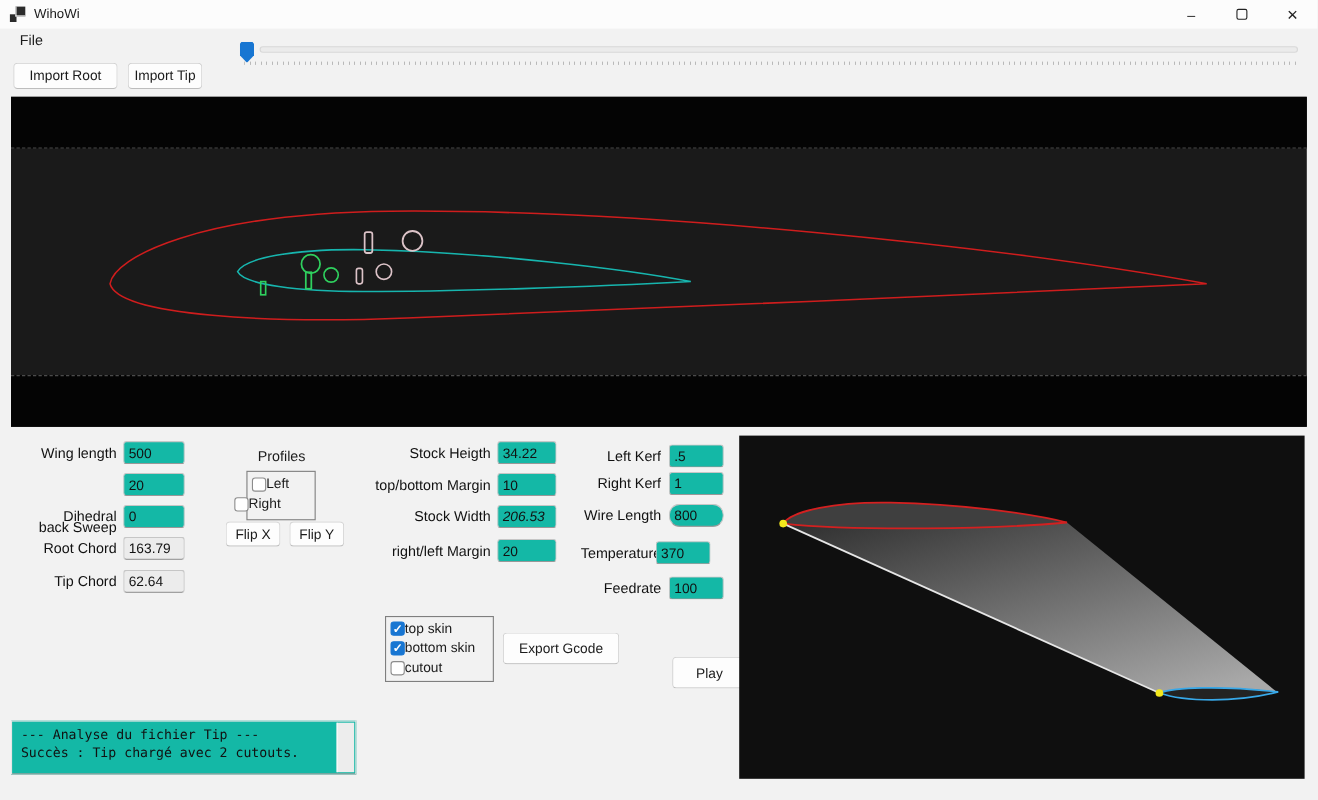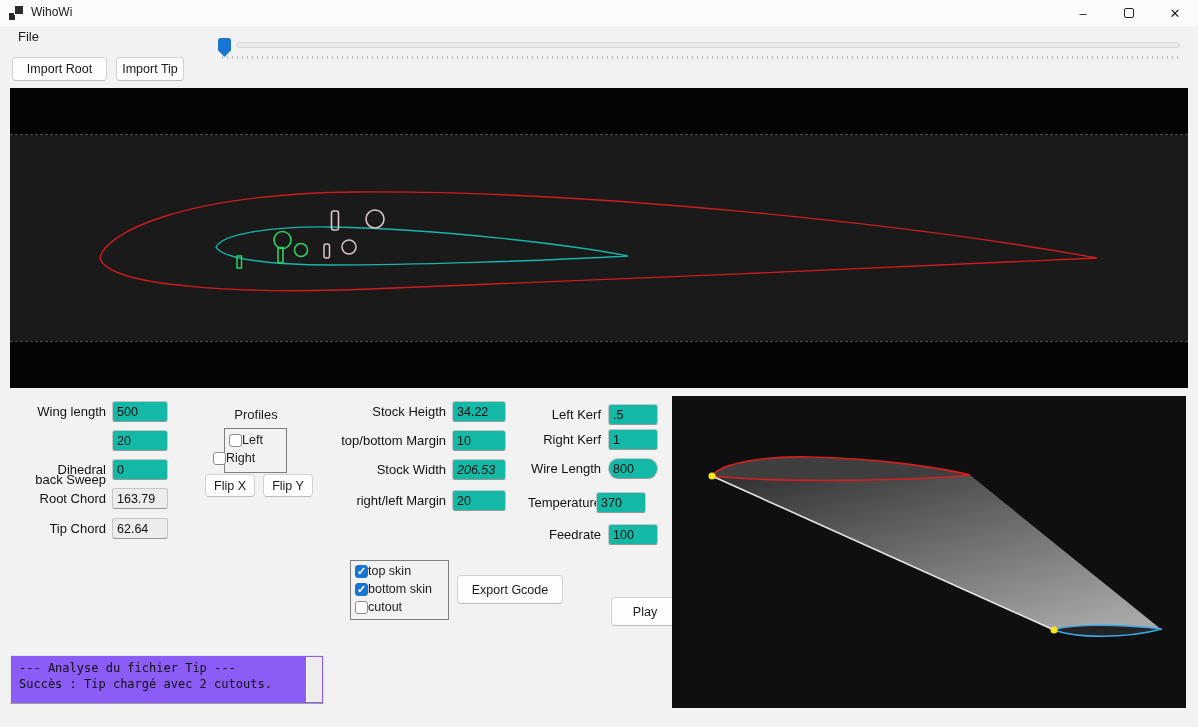--- a/index.html
+++ b/index.html
@@ -54,21 +54,21 @@
 
   
   .groupbox { position:absolute; border:1px solid #7f7f7f; background:transparent; }
   .grouptitle { position:absolute; font-size:13px; text-align:center; }
   .cbrow { position:absolute; display:flex; align-items:center; gap:0; font-size:12.5px; }
   .cb { width:13px; height:13px; border:1px solid #8c8c8c; border-radius:3px; background:#fff; position:relative; flex:none; }
   .cb.checked { background:var(--accent,#1876d2); border-color:var(--accent,#1876d2); }
   .cb.checked::after { content:"✓"; position:absolute; left:1px; top:-1px; color:#fff; font-size:11px; font-weight:bold; }
 
   
-  .logbox { position:absolute; left:10px; top:655px; width:314px; height:49px; background:#8b5cf6;
+  .logbox { position:absolute; left:10px; top:655px; width:314px; height:49px; background:#14b8a6;
     border:1px solid #e6e6e6; border-bottom-color:#9e9e9e; }
   .logtext { position:absolute; left:8px; top:4px; right:20px; font-family:"DejaVu Sans Mono", monospace; font-size:12px; line-height:16px; color:#111; white-space:pre; }
   .logscroll { position:absolute; right:1px; top:1px; bottom:1px; width:16px; background:#ededed; border-left:1px solid #fbfbfb; }
 
   
   .canvas3d { position:absolute; left:672px; top:396px; width:514px; height:312px; background:#0f0f0f; }
 </style>
 </head>
 <body>
 

